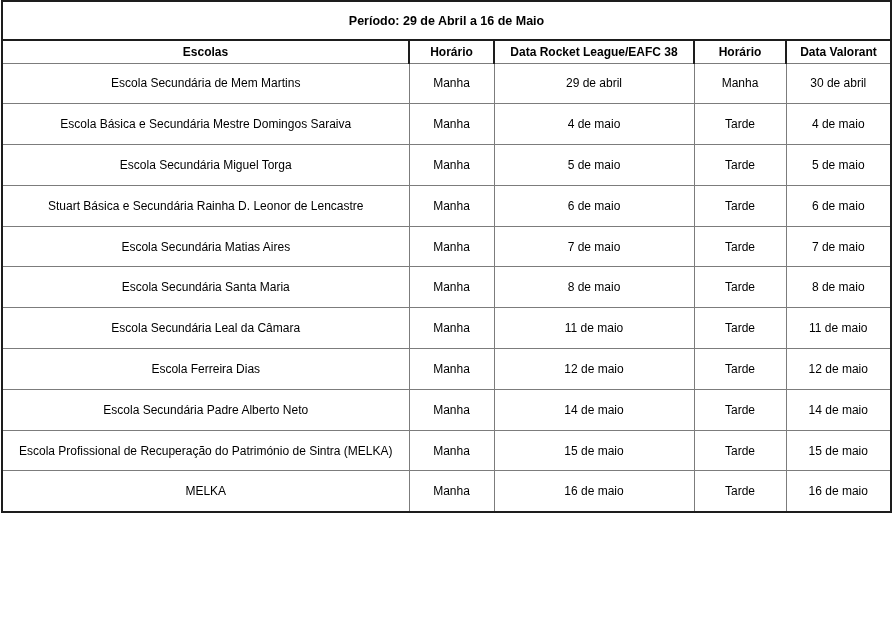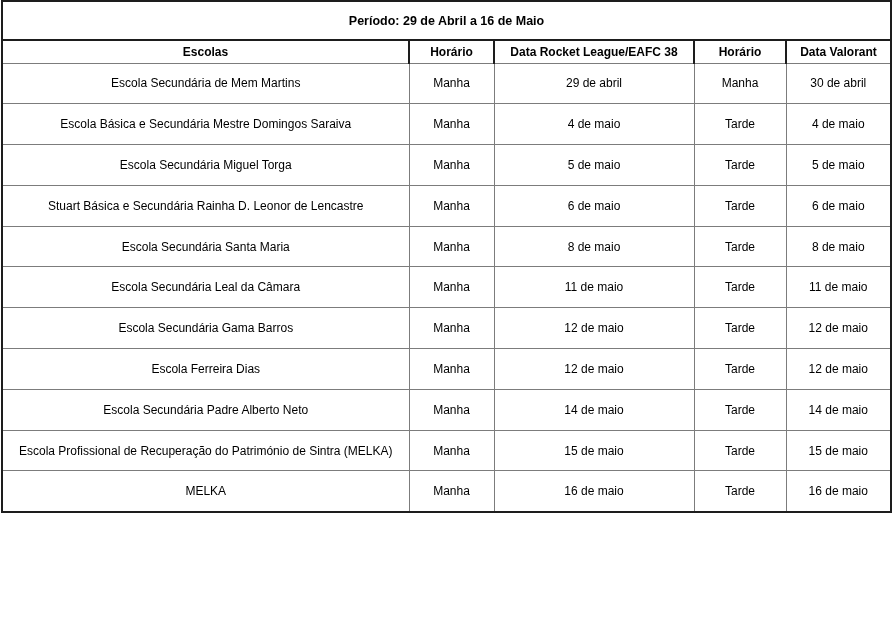--- a/index.html
+++ b/index.html
@@ -102,39 +102,39 @@
           <td>5 de maio</td>
         </tr>
         <tr class="data-row">
           <td>Stuart Básica e Secundária Rainha D. Leonor de Lencastre</td>
           <td>Manha</td>
           <td>6 de maio</td>
           <td>Tarde</td>
           <td>6 de maio</td>
         </tr>
         <tr class="data-row">
+          <td>Escola Secundária Matias Aires</td>
+          <td>Manha</td>
+          <td>7 de maio</td>
+          <td>Tarde</td>
+          <td>7 de maio</td>
+        </tr>
+        <tr class="data-row">
           <td>Escola Secundária Santa Maria</td>
           <td>Manha</td>
           <td>8 de maio</td>
           <td>Tarde</td>
           <td>8 de maio</td>
         </tr>
         <tr class="data-row">
           <td>Escola Secundária Leal da Câmara</td>
           <td>Manha</td>
           <td>11 de maio</td>
           <td>Tarde</td>
           <td>11 de maio</td>
-        </tr>
-        <tr class="data-row">
-          <td>Escola Secundária Gama Barros</td>
-          <td>Manha</td>
-          <td>12 de maio</td>
-          <td>Tarde</td>
-          <td>12 de maio</td>
         </tr>
         <tr class="data-row">
           <td>Escola Ferreira Dias</td>
           <td>Manha</td>
           <td>12 de maio</td>
           <td>Tarde</td>
           <td>12 de maio</td>
         </tr>
         <tr class="data-row">
           <td>Escola Secundária Padre Alberto Neto</td>

